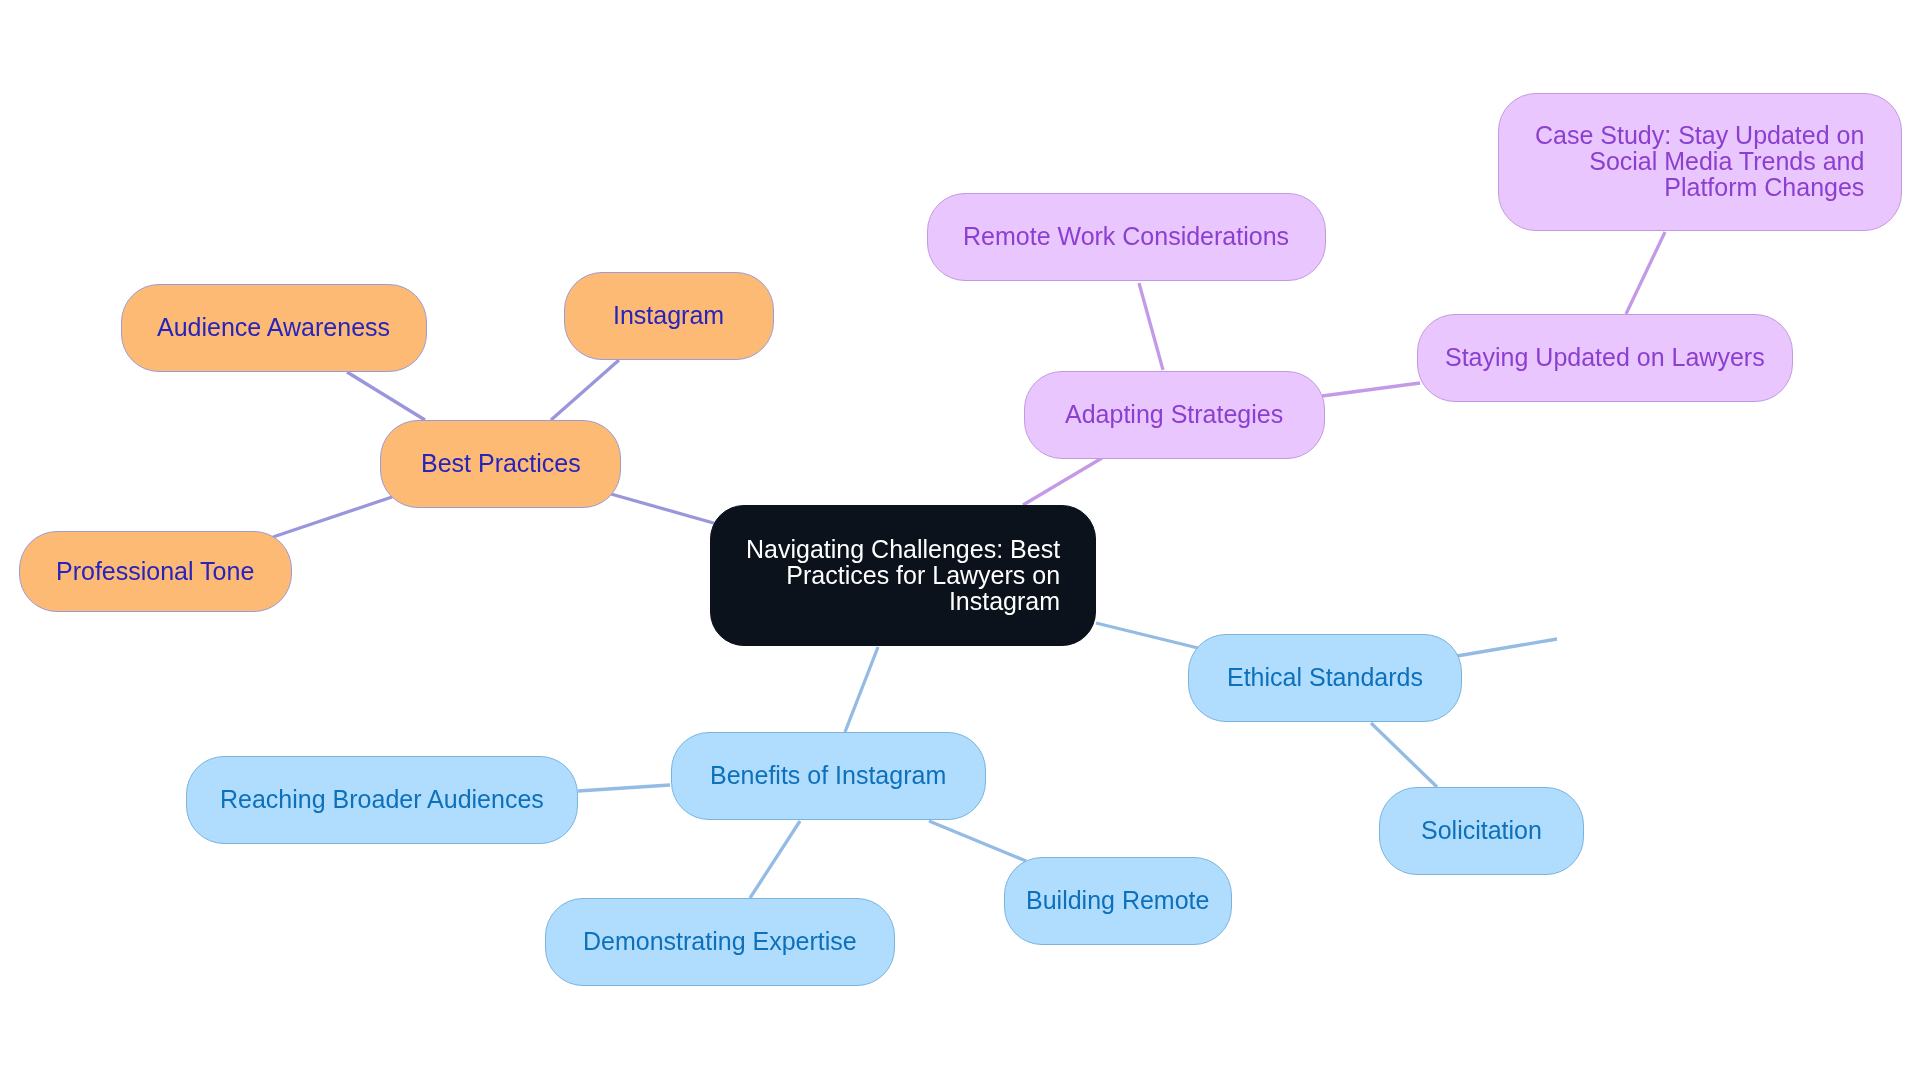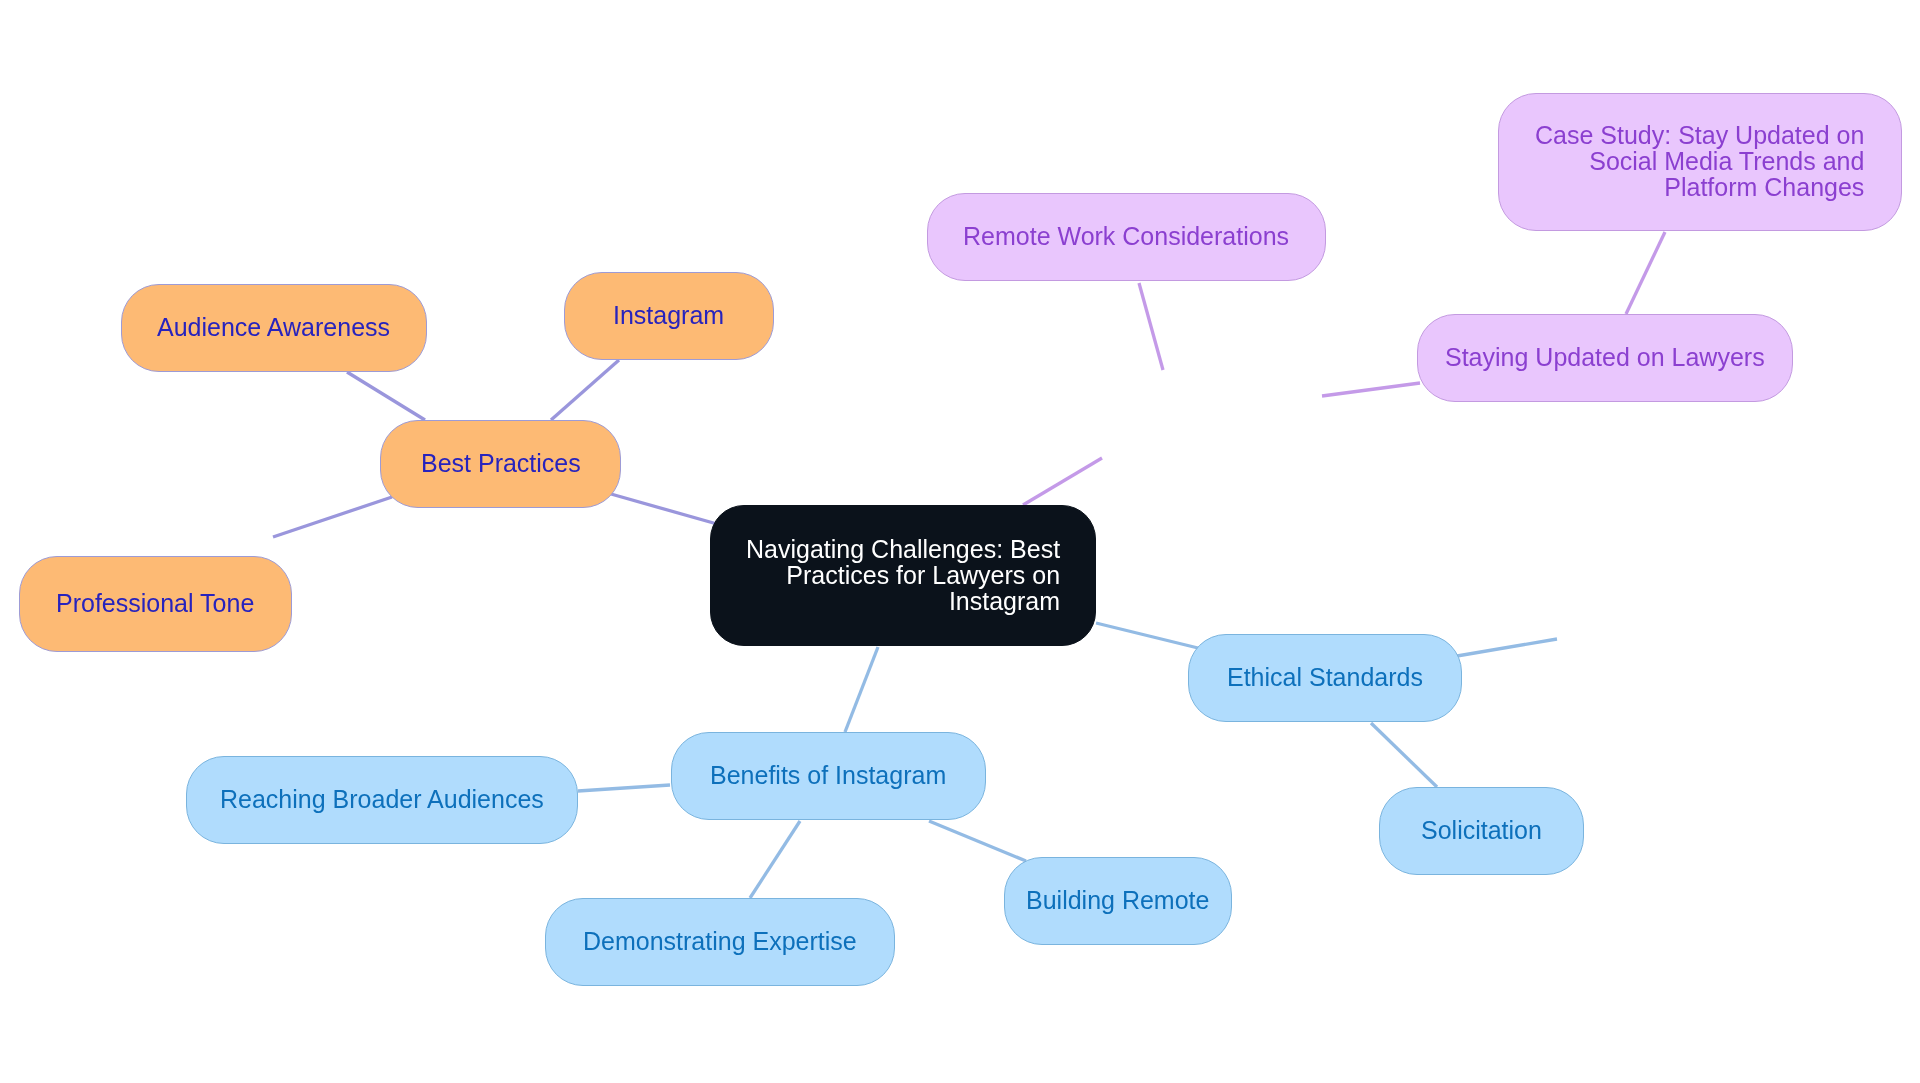--- a/index.html
+++ b/index.html
@@ -66,22 +66,25 @@
     </div>
   <div class="node n-purple" style="left:380px;top:420px;width:241px;height:88px;border-radius:38px;">
       <span class="lbl">Best Practices</span>
     </div>
   <div class="node n-purple" style="left:121px;top:284px;width:306px;height:88px;border-radius:38px;">
       <span class="lbl">Audience Awareness</span>
     </div>
   <div class="node n-purple" style="left:564px;top:272px;width:210px;height:88px;border-radius:38px;">
       <span class="lbl">Instagram</span>
     </div>
-  <div class="node n-purple" style="left:19px;top:556px;width:273px;height:96px;border-radius:38px;">
+  <div class="node n-purple" style="left:19px;top:531px;width:273px;height:81px;border-radius:38px;">
       <span class="lbl">Professional Tone</span>
+    </div>
+  <div class="node n-violet" style="left:1024px;top:371px;width:301px;height:88px;border-radius:38px;">
+      <span class="lbl">Adapting Strategies</span>
     </div>
   <div class="node n-violet" style="left:927px;top:193px;width:399px;height:88px;border-radius:38px;">
       <span class="lbl">Remote Work Considerations</span>
     </div>
   <div class="node n-violet" style="left:1417px;top:314px;width:376px;height:88px;border-radius:38px;">
       <span class="lbl">Staying Updated on Lawyers</span>
     </div>
   <div class="node n-violet" style="left:1498px;top:93px;width:404px;height:138px;border-radius:38px;">
       <span class="lbl">Case Study: Stay Updated on
 Social Media Trends and

